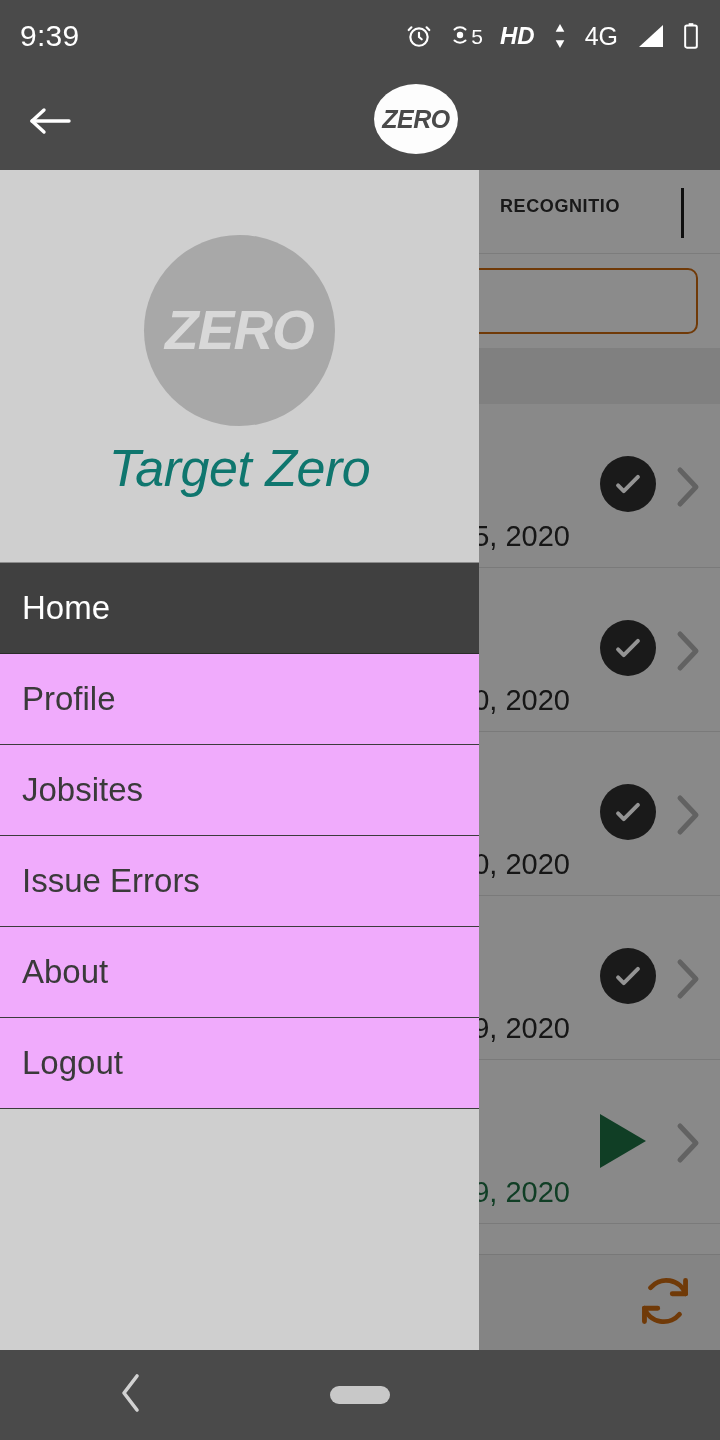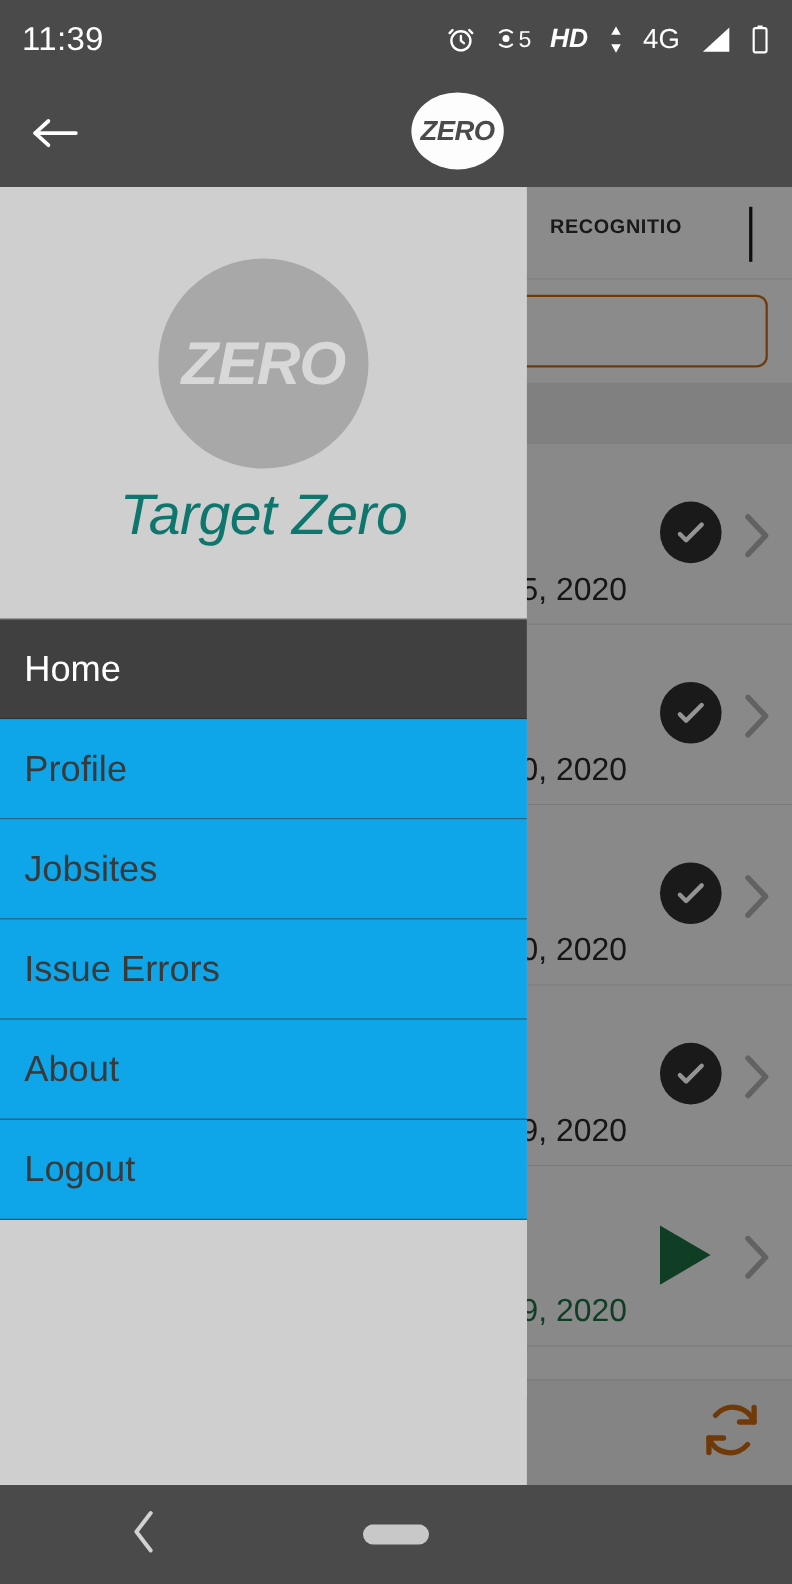--- a/index.html
+++ b/index.html
@@ -134,21 +134,21 @@
   }
   .drawer-tagline{
     margin-top:12px; font-size:52px; font-style:italic; color:#0f766e;
     letter-spacing:-0.5px;
   }
   .drawer-menu{ border-top:1px solid #8c8c8c; }
   .menu-item{
     height:91px; display:flex; align-items:center;
     padding-left:22px; border-bottom:1px solid #3c3c3c;
     font-size:33px; color:#3a3a3a; cursor:pointer;
-    background:#0ea5e9;
+    background:#f0abfc;
   }
   .menu-item.active{ background:#404040; color:#ffffff; border-bottom-color:#2b2b2b; }
   .drawer-filler{ height:160px; background:#cfcfcf; }
 
   
   .navbar{
     position:absolute; left:0; bottom:0; width:720px; height:90px;
     background:#4a4a4a; display:flex; align-items:center;
   }
   .nav-back{
@@ -158,21 +158,21 @@
   .nav-pill{
     position:absolute; left:50%; top:50%; transform:translate(-50%,-50%);
     width:60px; height:18px; border-radius:9px; background:#c8c8c8;
     cursor:pointer;
   }
 </style>
 </head>
 <body>
 
 <div class="status-bar">
-  <div class="status-time">11:39</div>
+  <div class="status-time">9:39</div>
   <div class="status-icons">
 
     <div class="si">
       <svg width="26" height="26" viewBox="0 0 24 24" fill="none" stroke="#fff" stroke-width="2">
         <circle cx="12" cy="13" r="8"></circle>
         <path d="M12 9v4l2.5 2" stroke-linecap="round"></path>
         <path d="M5 4L2.5 6.5M19 4l2.5 2.5" stroke-linecap="round"></path>
       </svg>
     </div>
 

